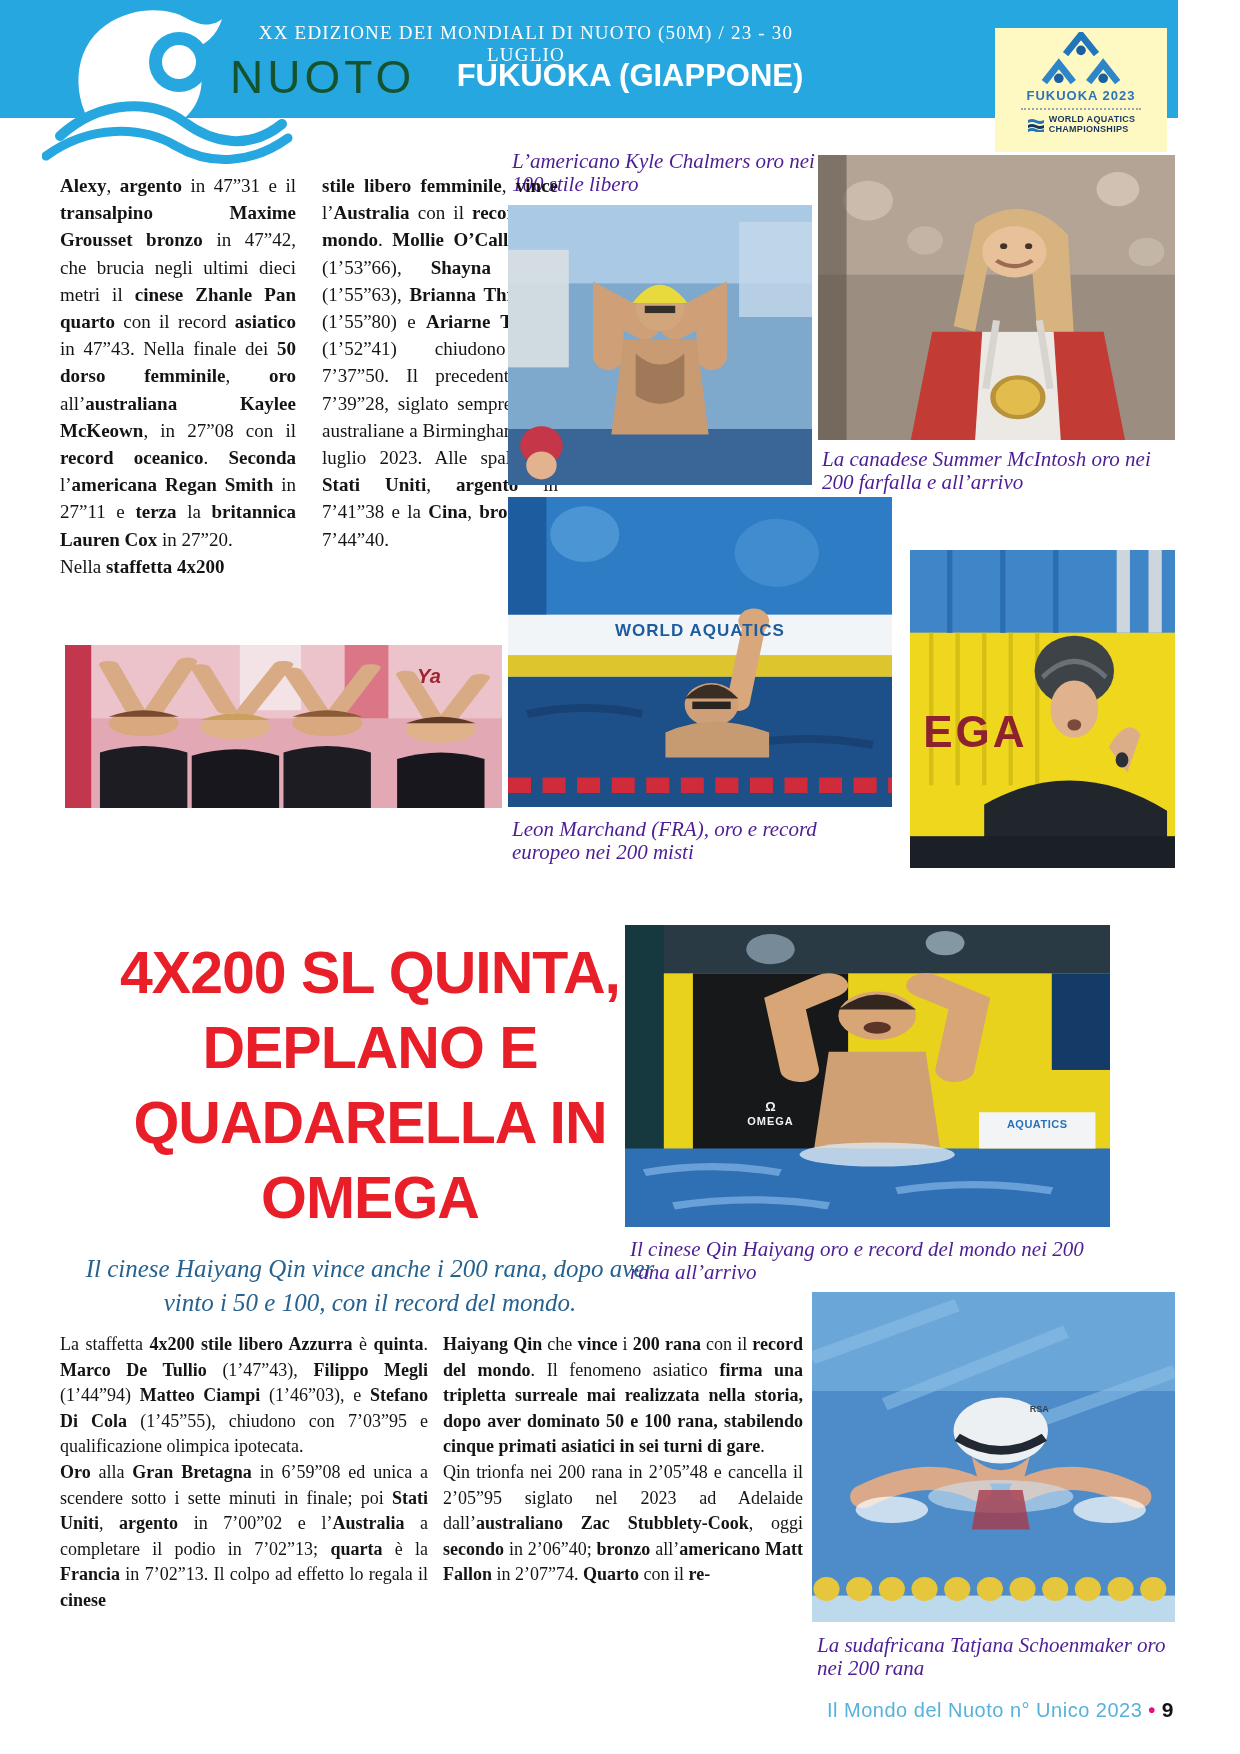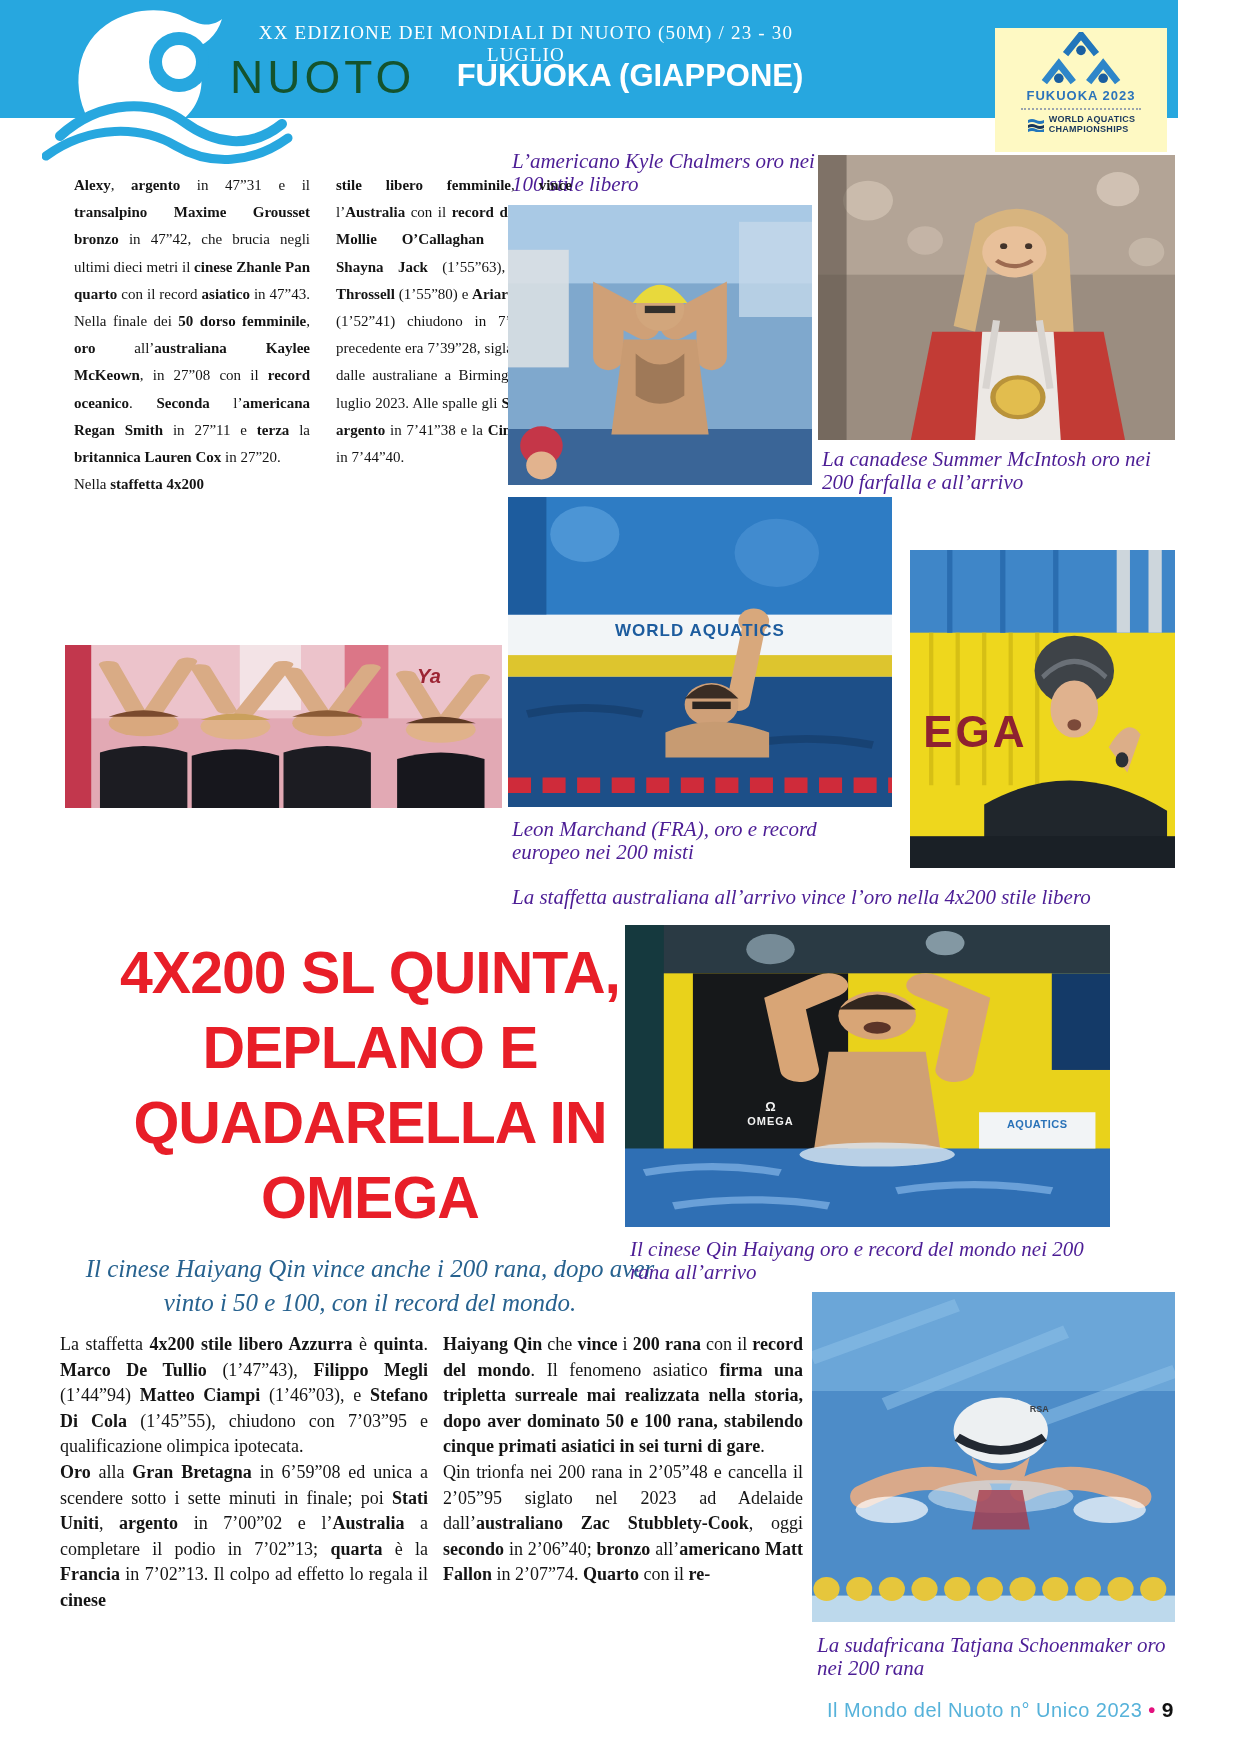--- a/index.html
+++ b/index.html
@@ -21,21 +21,21 @@
   .badge-dots{width:120px;border-top:2px dotted #9aa4ad;margin:5px 0 4px 0;}
   .badge-org{display:flex;align-items:center;gap:5px;}
   .badge-org-text{font-family:"Liberation Sans",sans-serif;font-weight:bold;font-size:9px;
                   line-height:10px;color:#17365c;letter-spacing:.3px;}
   
   .photo{position:absolute;overflow:hidden;}
   .photo svg{position:absolute;left:0;top:0;width:100%;height:100%;}
   .ph-overlay{position:absolute;font-family:"Liberation Sans",sans-serif;font-weight:bold;}
   
   .caption{position:absolute;font-style:italic;font-size:21px;line-height:23px;color:#4c1d95;}
-  .colT{position:absolute;font-size:15px;line-height:27.2px;text-align:justify;margin-left:14px;}
+  .colT{position:absolute;font-size:19px;line-height:27.2px;text-align:justify;}
   .colB{position:absolute;font-size:18px;line-height:25.6px;text-align:justify;}
   .colT p,.colB p{margin:0;}
   .b{font-weight:bold;}
   .headline{position:absolute;left:58px;top:936px;width:624px;text-align:center;
             font-family:"Liberation Sans",sans-serif;font-weight:bold;font-size:59px;
             line-height:75px;letter-spacing:-1px;color:#E81E28;}
   .subtitle{position:absolute;left:70px;top:1252px;width:600px;text-align:center;
             font-style:italic;font-size:25px;line-height:34px;color:#27628F;}
   .footer{position:absolute;right:66px;top:1698px;font-family:"Liberation Sans",sans-serif;
           font-size:20px;color:#56B2DA;letter-spacing:.5px;white-space:nowrap;}
@@ -195,21 +195,20 @@
       <circle cx="86" cy="52" r="8" fill="#e0b28a"></circle>
         <path d="M78,48 Q86,40 94,48 Z" fill="#5e3a24"></path>
       <path d="M8,100 L8,66 Q18,58 28,66 L28,100 Z" fill="#1c1c22"></path>
       <path d="M29,100 L29,68 Q39,60 49,68 L49,100 Z" fill="#17171d"></path>
       <path d="M50,100 L50,66 Q60,58 70,66 L70,100 Z" fill="#1c1c22"></path>
       <path d="M76,100 L76,70 Q86,62 96,70 L96,100 Z" fill="#17171d"></path>
     </svg>
     <div class="ph-overlay" style="right:14%;top:12%;font-size:20px;font-style:italic;color:#9c2433;">Ya</div>
   </div>
 
-  <div class="caption" style="left:512px;top:886px;width:640px;white-space:nowrap;">La staffetta australiana all’arrivo vince l’oro nella 4x200 stile libero</div>
 
   <div class="headline">
     <div>4X200 SL QUINTA,</div>
     <div>DEPLANO E</div>
     <div>QUADARELLA IN</div>
     <div>OMEGA</div>
   </div>
   <div class="subtitle">Il cinese Haiyang Qin vince anche i 200 rana, dopo aver vinto i 50 e 100, con il record del mondo.</div>
 
   <div class="photo" style="left:625px;top:925px;width:485px;height:302px;">

